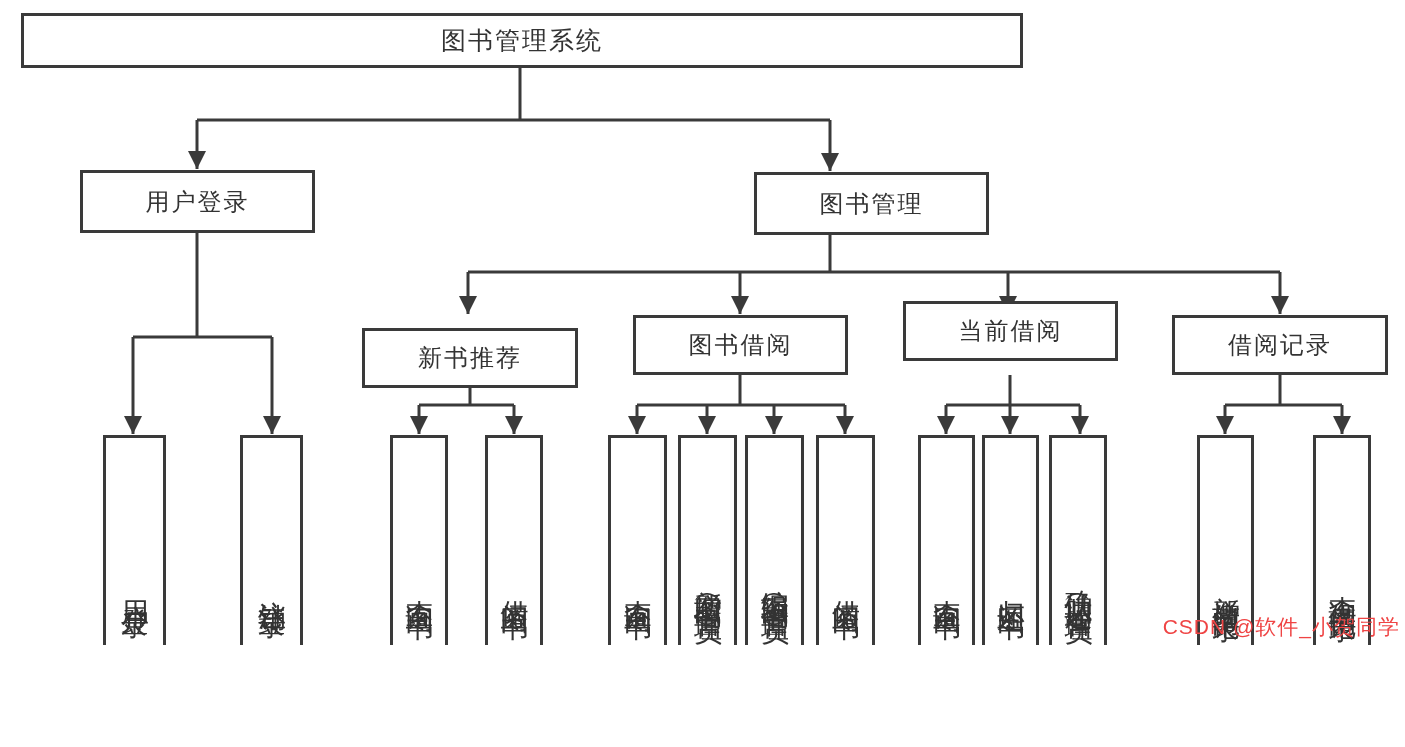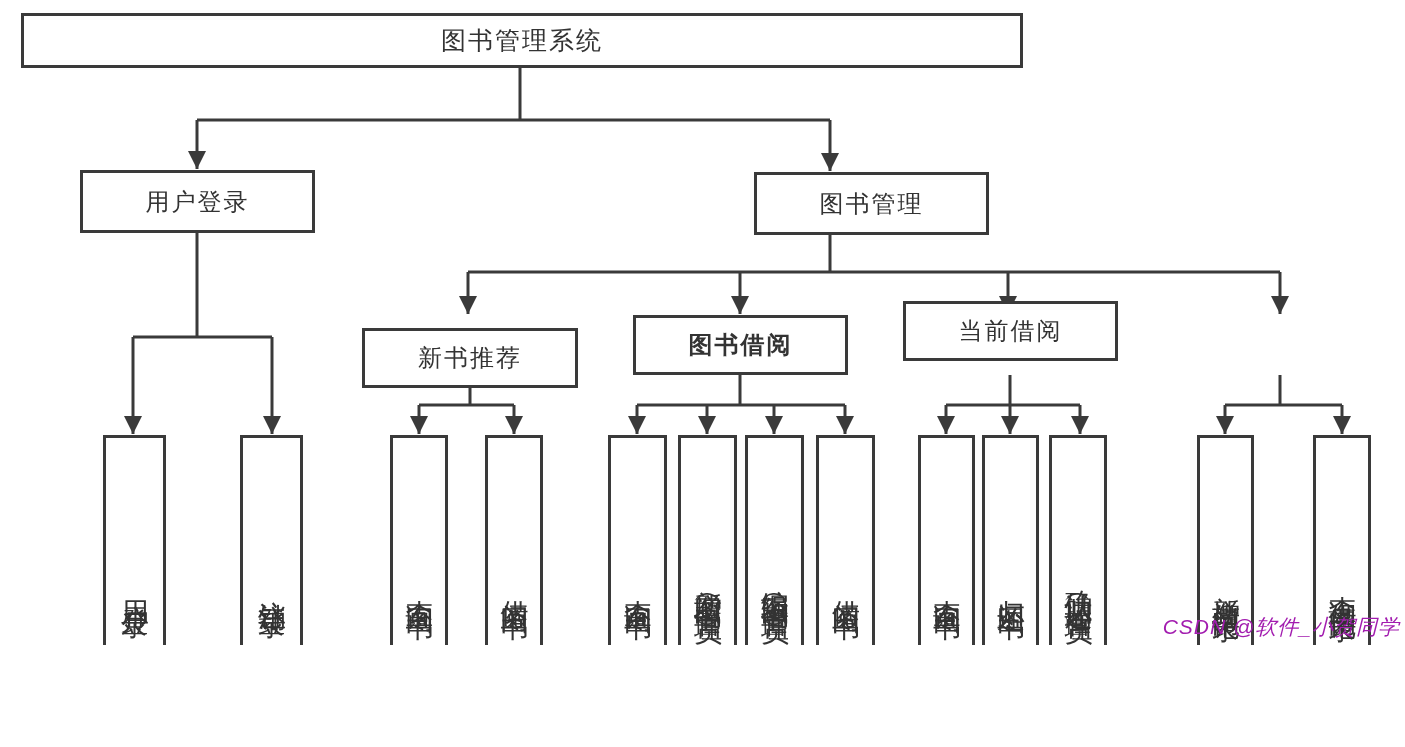--- a/index.html
+++ b/index.html
@@ -30,23 +30,22 @@
     font-size: 28px;
     letter-spacing: 4px;
     line-height: 1;
   }
   .watermark {
     position: absolute;
     right: 5px;
     bottom: 4px;
     font-size: 21px;
     letter-spacing: 1px;
-    color: #a21caf;
+    color: #ef4444;
     white-space: nowrap;
-    font-style: italic;
   }
 </style>
 </head>
 <body>
 
 <div class="canvas">
 
   <svg class="connectors" viewBox="0 0 1405 747" xmlns="http://www.w3.org/2000/svg">
     <defs>
       <marker id="arrow" viewBox="0 0 10 10" refX="10" refY="5" markerWidth="6" markerHeight="6" orient="auto-start-reverse">
@@ -88,22 +87,23 @@
     <line x1="1225" y1="405" x2="1225" y2="434" stroke="#3a3a3a" stroke-width="3" marker-end="url(#arrow)"></line>
     <line x1="1342" y1="405" x2="1342" y2="434" stroke="#3a3a3a" stroke-width="3" marker-end="url(#arrow)"></line>
   </svg>
 
   <div class="box h root-box" style="left:21px; top:13px; width:1002px; height:55px;">图书管理系统</div>
 
   <div class="box h" style="left:80px; top:170px; width:235px; height:63px;">用户登录</div>
   <div class="box h" style="left:712px; top:172px; width:235px; height:63px;margin-left:42px;">图书管理</div>
 
   <div class="box h" style="left:362px; top:328px; width:216px; height:60px;">新书推荐</div>
-  <div class="box h" style="left:633px; top:315px; width:215px; height:60px;font-weight:bold;">图书借阅</div>
+  <div class="box h" style="left:633px; top:315px; width:215px; height:60px;">图书借阅</div>
   <div class="box h" style="left:903px; top:301px; width:215px; height:60px;">当前借阅</div>
+  <div class="box h" style="left:1172px; top:315px; width:216px; height:60px;">借阅记录</div>
 
   <div class="box v" style="left:103px; top:435px; width:63px; height:302px;">用户登录</div>
   <div class="box v" style="left:240px; top:435px; width:63px; height:302px;">注销登录</div>
 
   <div class="box v" style="left:390px; top:435px; width:58px; height:302px;">查询图书</div>
   <div class="box v" style="left:485px; top:435px; width:58px; height:302px;">借阅图书</div>
 
   <div class="box v" style="left:608px; top:435px; width:59px; height:302px;">查询图书</div>
   <div class="box v" style="left:678px; top:435px; width:59px; height:302px;">新增图书（管理员）</div>
   <div class="box v" style="left:745px; top:435px; width:59px; height:302px;">编辑图书（管理员）</div>

